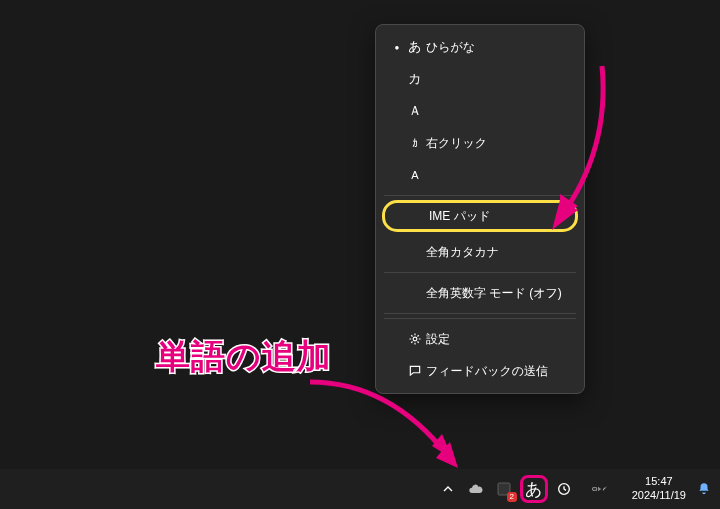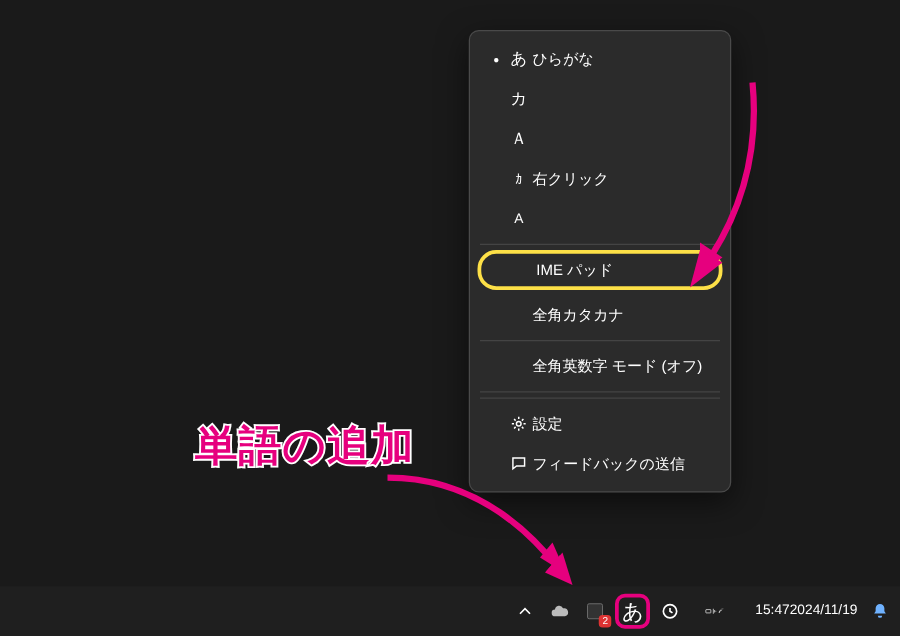--- a/index.html
+++ b/index.html
@@ -36,21 +36,21 @@
     color: #fff;
     border-radius: 6px;
   }
   .ime-highlight {
     border: 3px solid #e6007e;
     border-radius: 8px;
     padding: 0;
   }
   .clock {
     display: flex;
-    flex-direction: row;
+    flex-direction: column;
     align-items: center;
     font-size: 11px;
     line-height: 1.25;
     margin-left: 8px;
     margin-right: 4px;
     color: #fff;
   }
   .notif-icon {
     width: 20px; height: 20px;
     display: flex; align-items: center; justify-content: center;

